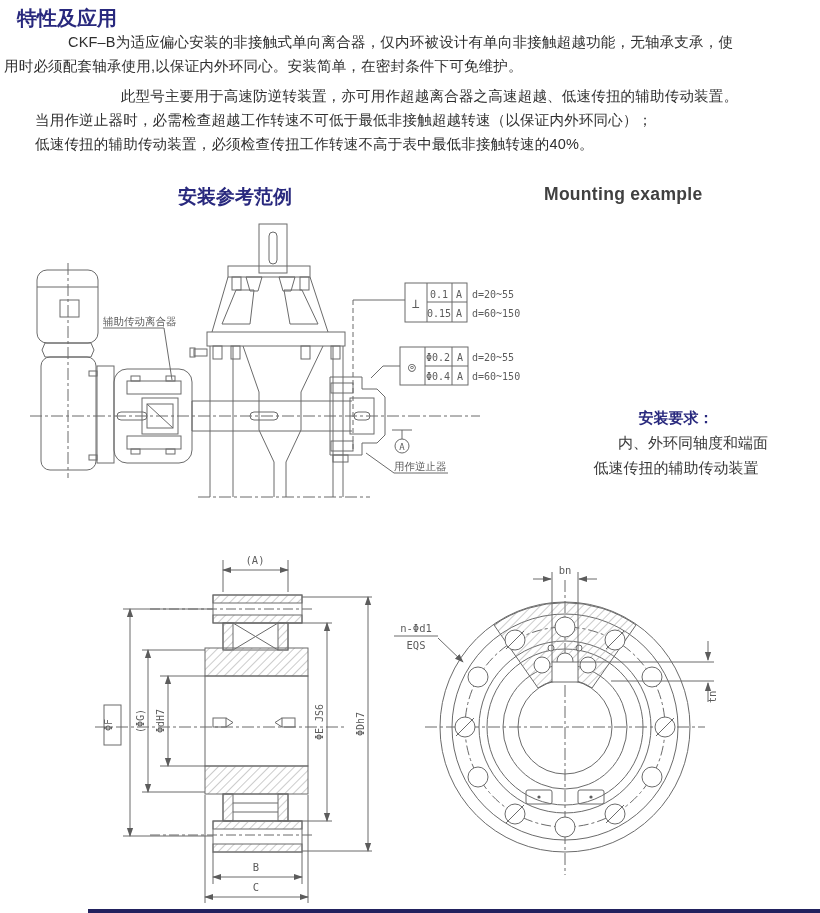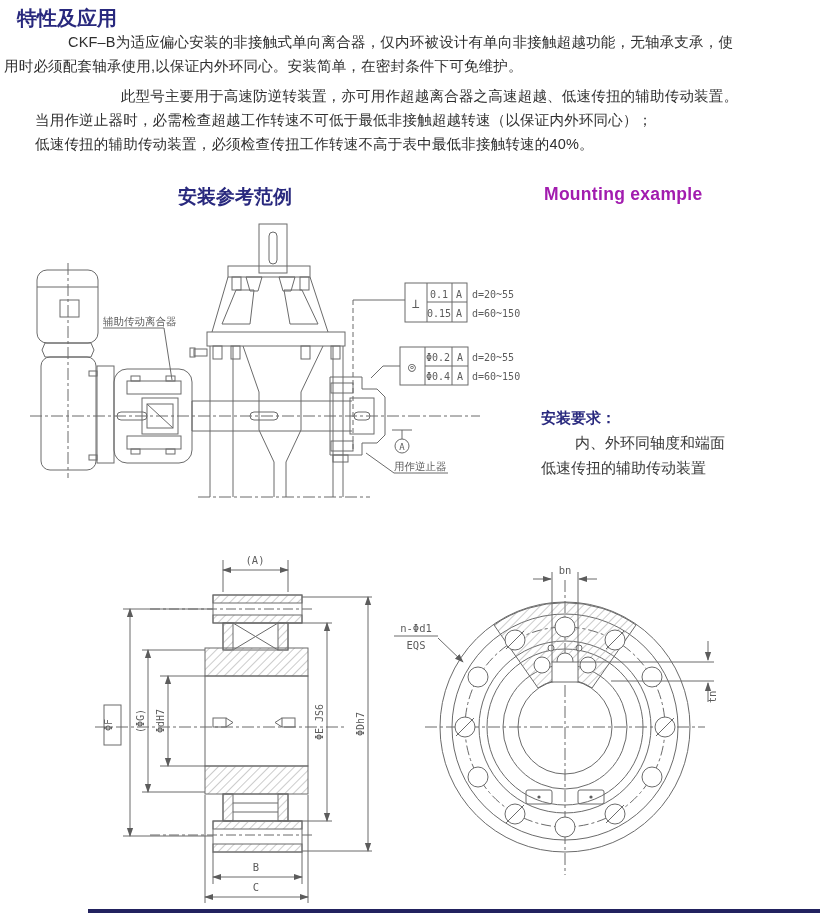--- a/index.html
+++ b/index.html
@@ -14,26 +14,27 @@
     position:absolute;left:4px;top:30px;width:820px;font-size:14.5px;color:#2f2f2f;
     line-height:24px;letter-spacing:0.2px;
   }
   .intro .ind4{text-indent:64px;}
   .intro .ind2{text-indent:31px;}
   .intro .gap{margin-top:6px;text-align:center;}
   .hd-cn{
     position:absolute;left:178px;top:184px;font-size:19px;font-weight:bold;color:#29297e;text-align:right;
   }
   .hd-en{
-    position:absolute;left:544px;top:184px;font-size:17.5px;font-weight:bold;color:#a21caf;
+    position:absolute;left:544px;top:184px;font-size:17.5px;font-weight:bold;color:#404040;
     letter-spacing:0.3px;
   }
   .req{
     position:absolute;left:541px;top:405px;width:270px;font-size:15px;color:#3a3a3a;
     line-height:25px;
+    text-align:center;
   }
   .req .req-title{font-weight:bold;color:#29297e;font-size:15px;}
   .req .r1{text-indent:34px;}
   svg text{font-family:"DejaVu Sans Mono", monospace;fill:#5c5c5c;}
   svg .cjk{font-family:"Liberation Sans", sans-serif;}
   .footer-rule{
     position:absolute;left:88px;top:909px;width:732px;height:4px;background:#22225f;
   }
 </style>
 </head>

